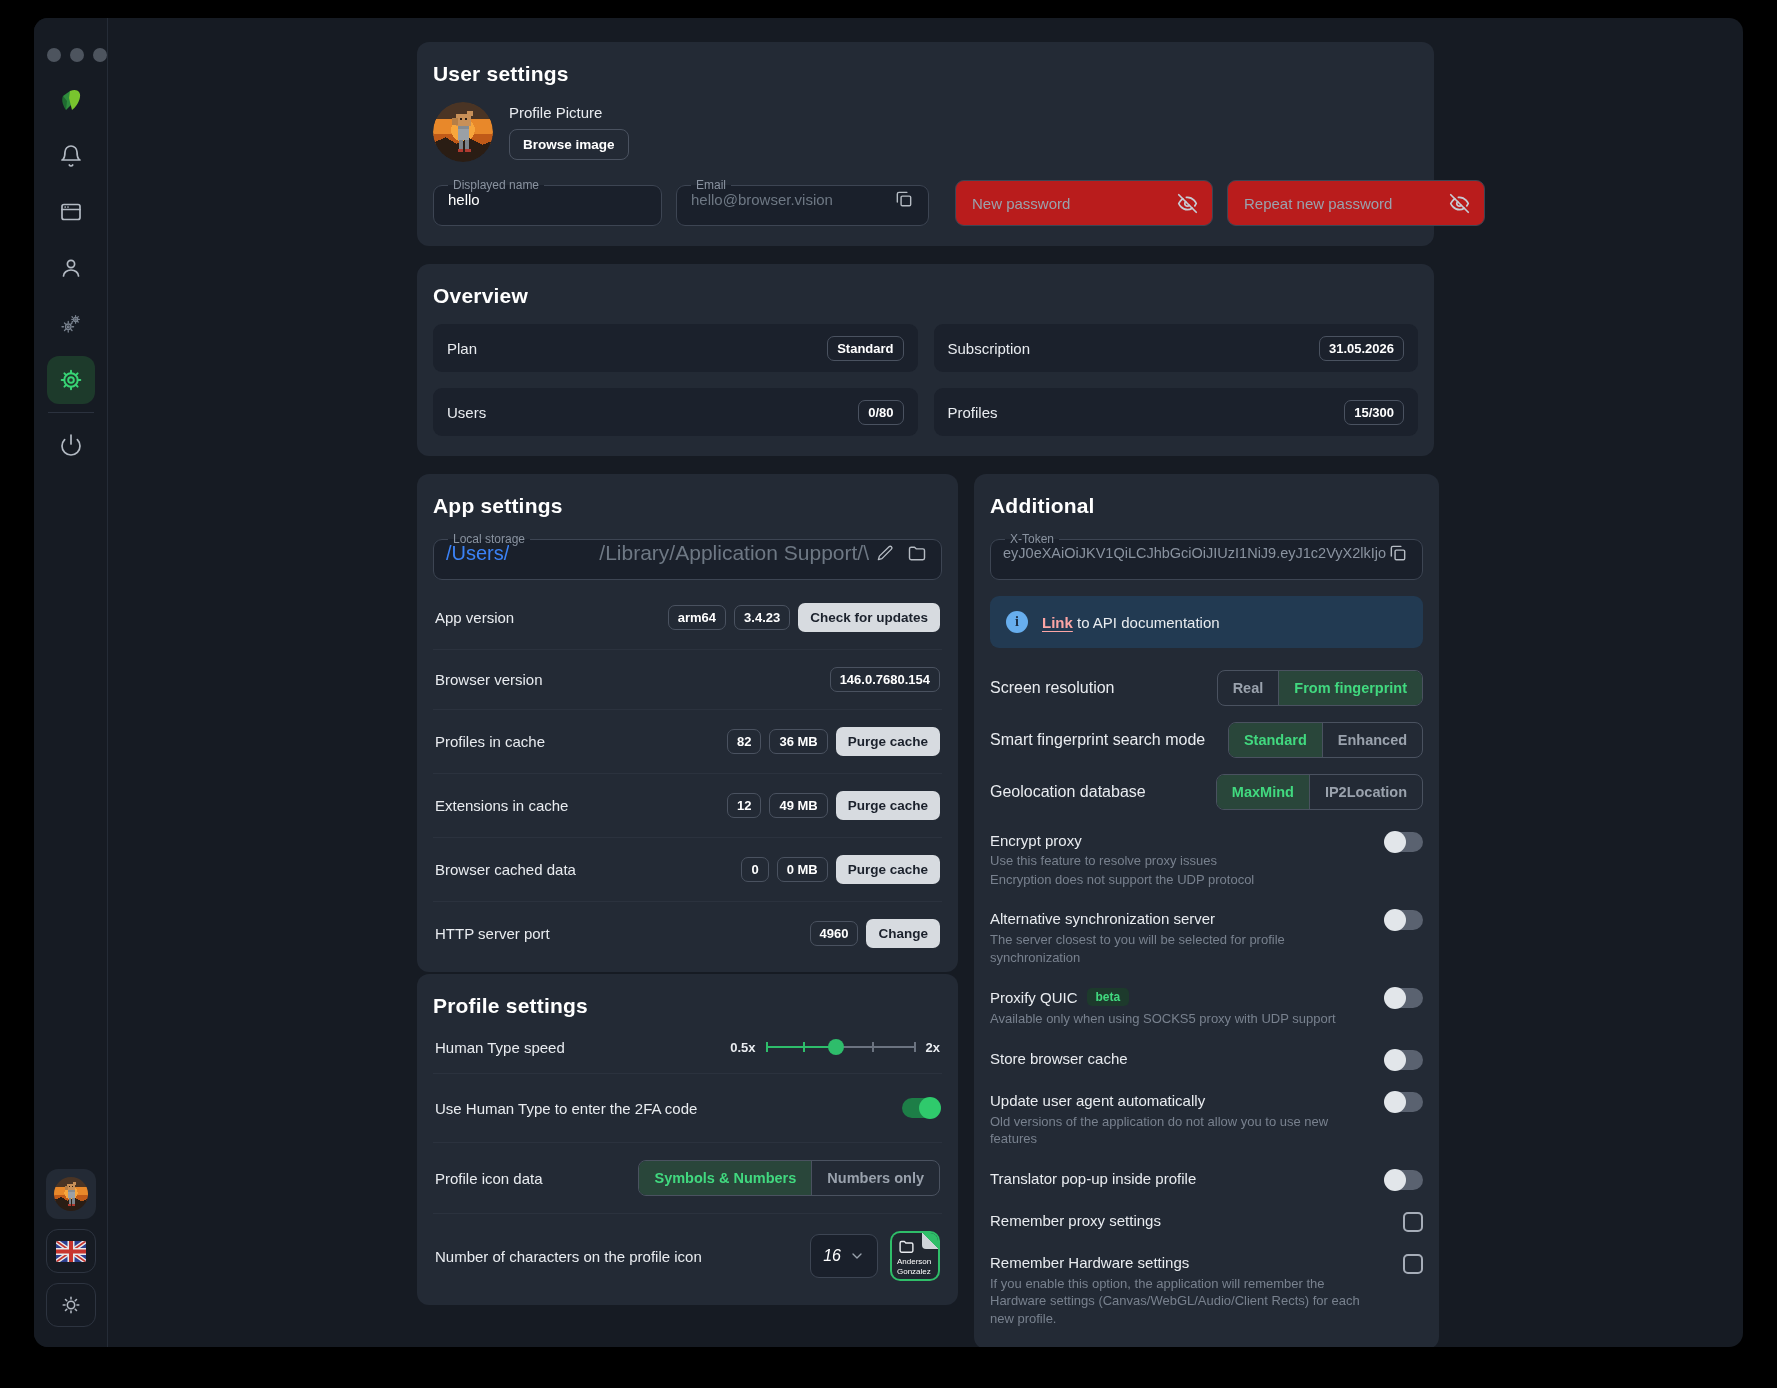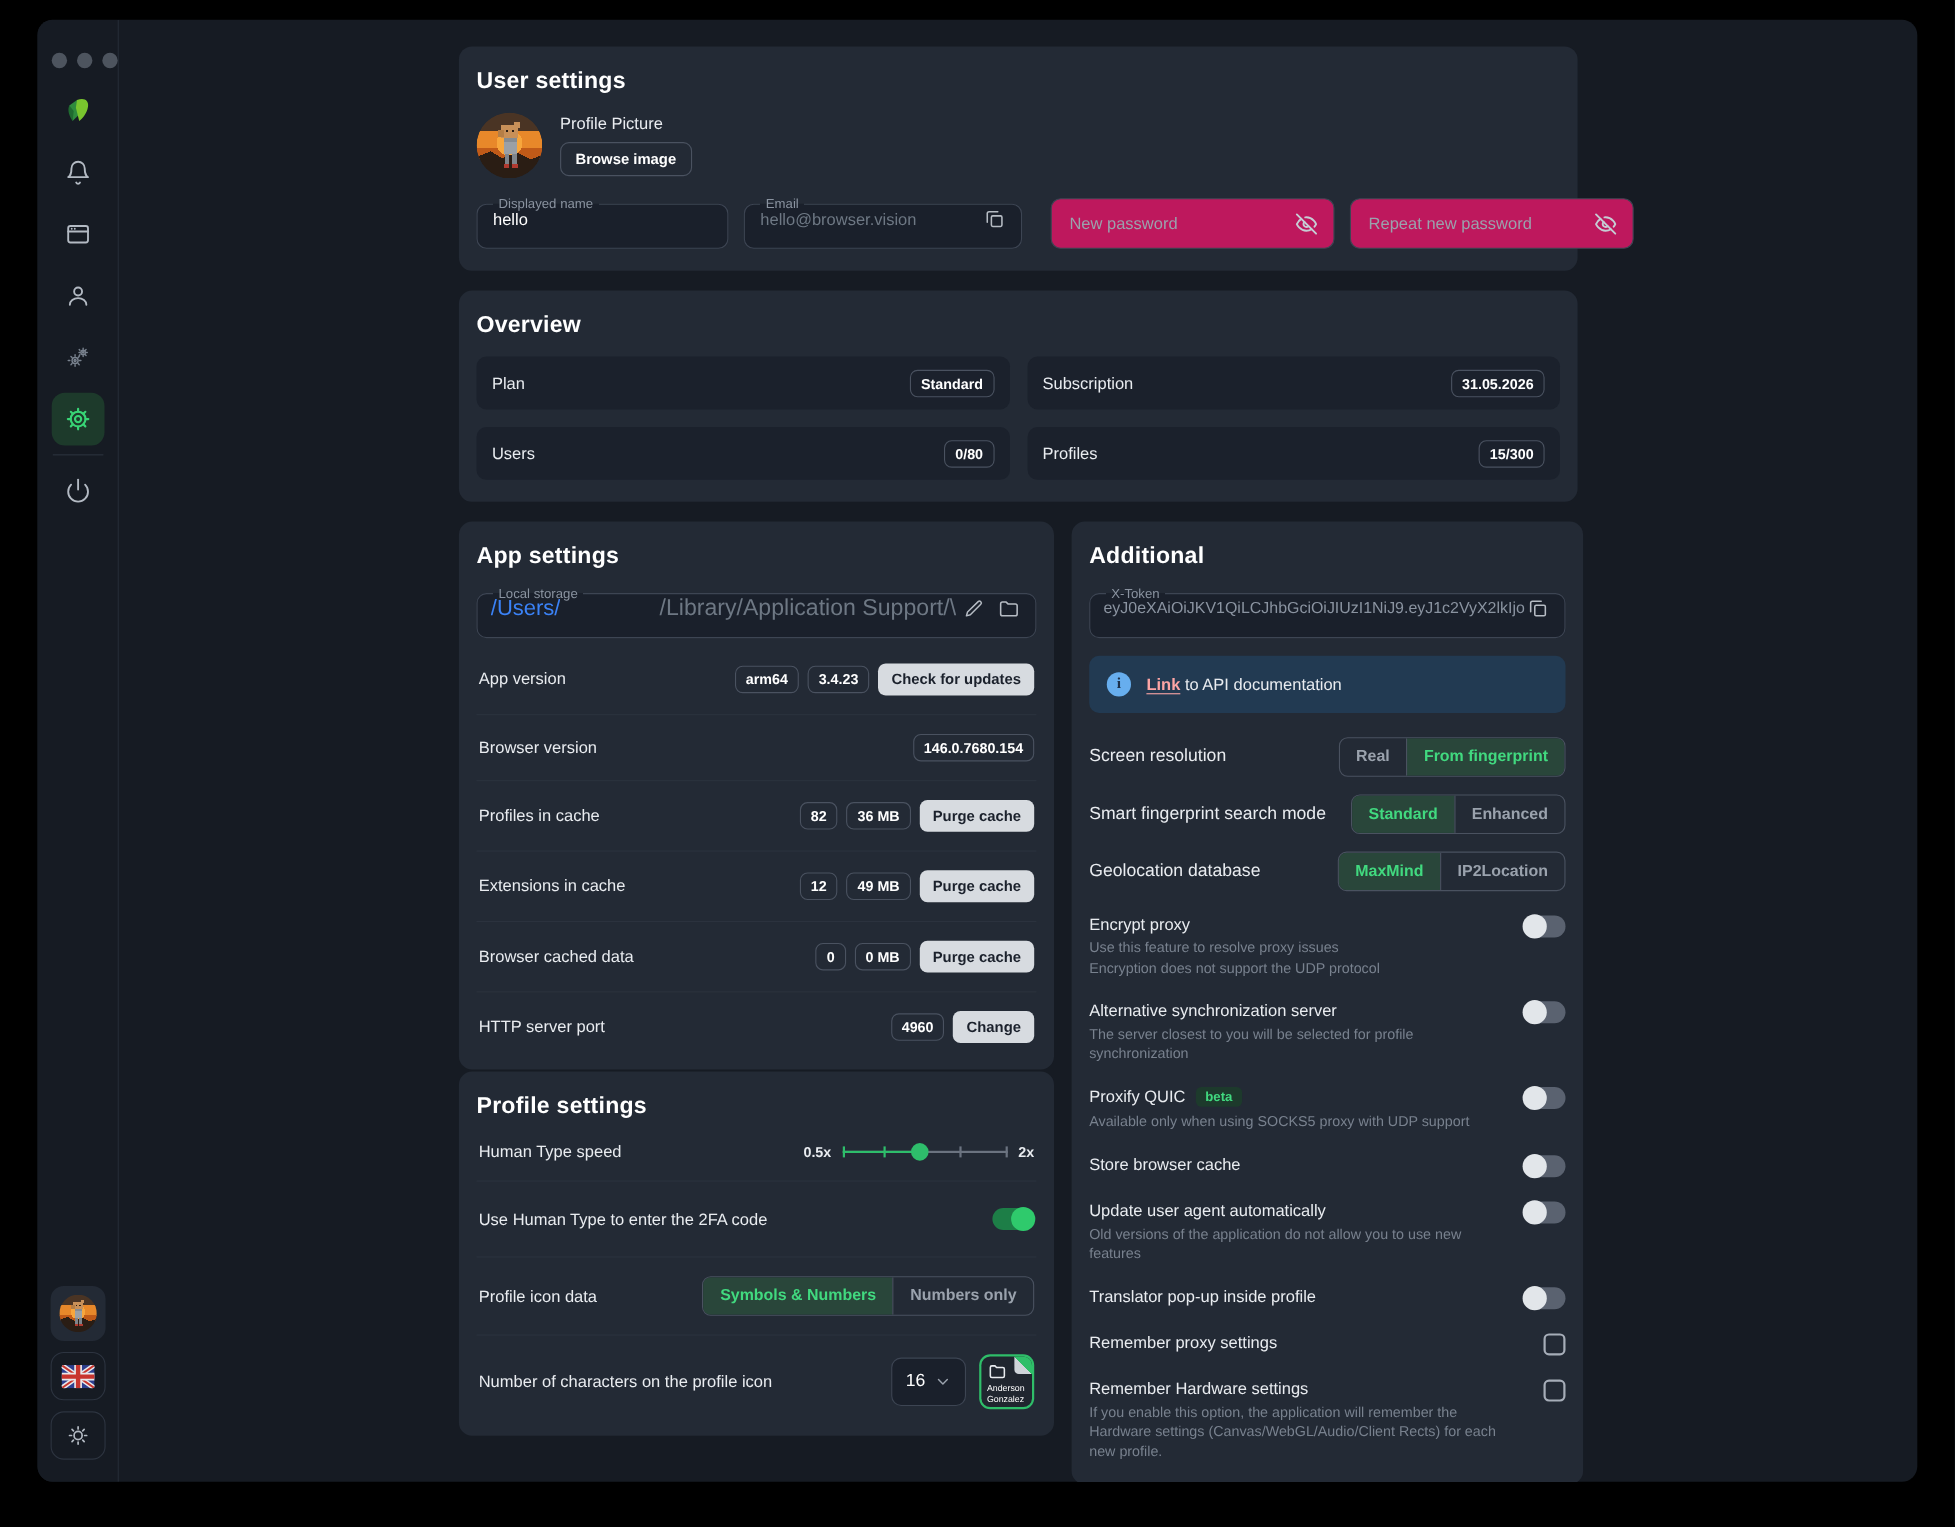--- a/index.html
+++ b/index.html
@@ -50,21 +50,21 @@
   }
   fieldset.field .fin {
     display:flex; align-items:center; height:26px; margin-top:-4px;
   }
   fieldset.field input {
     flex:1; background:transparent; border:none; outline:none;
     color:#fff; font-size:15px; font-family:inherit; padding:0 2px; min-width:0;
   }
   fieldset.field input.muted { color:#6e7884; }
   .plainbox {
-    background:#be185d; border:1px solid #3d4553; border-radius:9px; height:46px;
+    background:#b91c1c; border:1px solid #3d4553; border-radius:9px; height:46px;
     display:flex; align-items:center; padding:0 12px;
   }
   .plainbox input {
     flex:1; background:transparent; border:none; outline:none;
     color:#fff; font-size:15px; font-family:inherit; padding:0 4px;
   }
   .plainbox input::placeholder { color:#9aa2ad; opacity:1; }
   .iconbtn { background:none; border:none; padding:2px; cursor:pointer; display:flex; align-items:center; }
 
   
@@ -130,21 +130,21 @@
     padding:9px 15px; font-size:14.5px; font-weight:bold; color:#9aa2ad;
     cursor:pointer; white-space:nowrap; background:transparent; border:none; font-family:inherit;
   }
   .seg .opt + .opt { border-left:1px solid #4a5260; }
   .seg .opt.active { background:#29463a; color:#41d97f; }
 
   
   .nchars { display:flex; align-items:center; gap:12px; }
   .dd {
     background:#1a202b; border:1px solid #3d4553; border-radius:9px; height:44px;
-    display:flex; align-items:center; gap:8px; padding:0 12px; cursor:pointer;
+    display:flex; align-items:center; gap:8px; padding:0 12px; cursor:pointer;font-style:italic;
   }
   .dd .ddval { color:#fff; font-size:16px; }
   .previcon {
     width:50px; height:50px; border-radius:10px; background:#2fbe69;
     position:relative; overflow:hidden; flex-shrink:0;
   }
   .previcon .inner { position:absolute; inset:2px; background:#20262f; border-radius:8px; }
   .previcon .curl {
     position:absolute; top:2px; right:2px; width:16px; height:16px;
     background:linear-gradient(225deg,#2fbe69 0 50%,#cfd4d9 50% 100%); border-radius:0 8px 0 4px;

